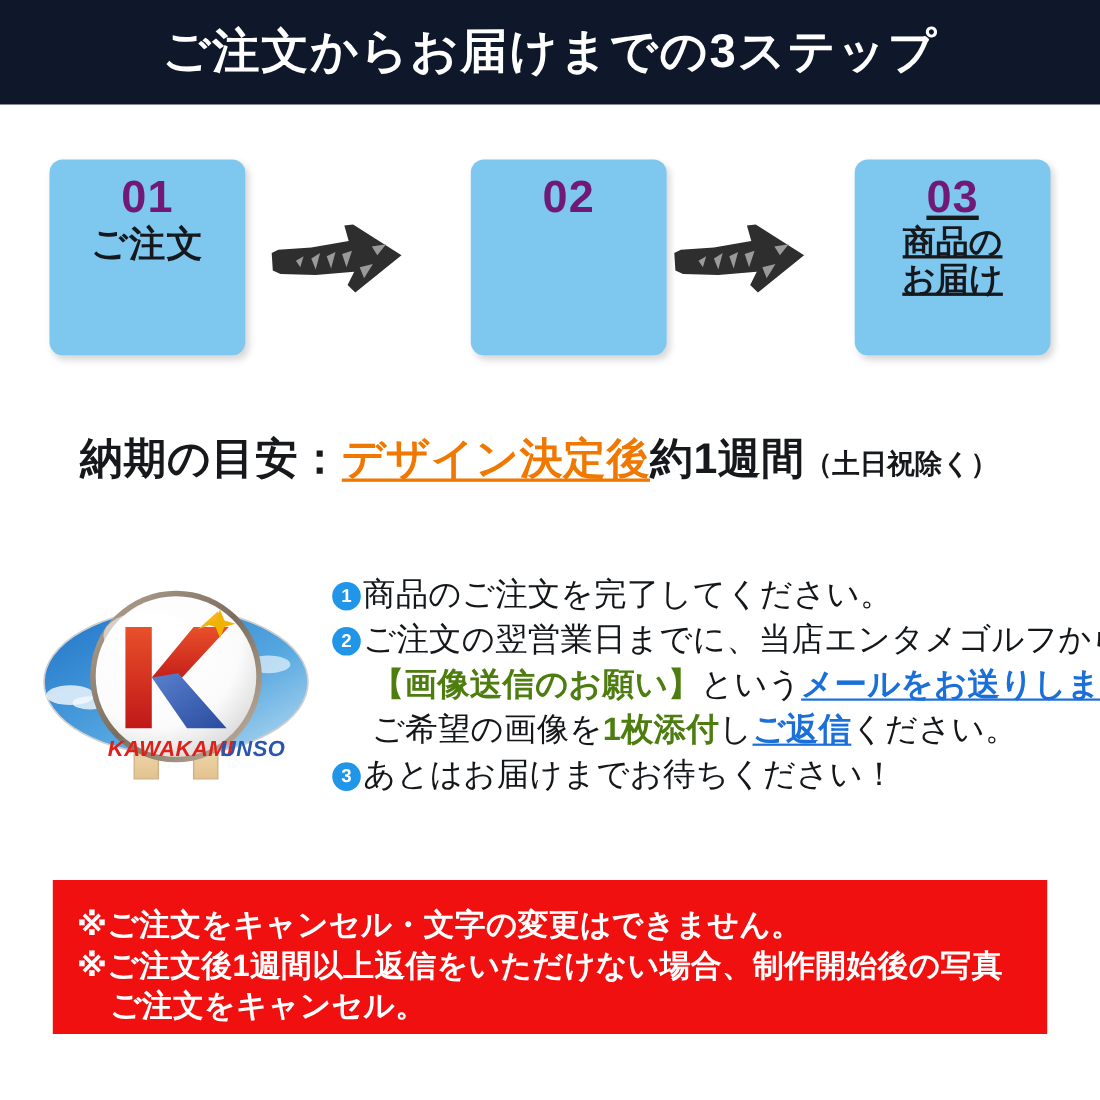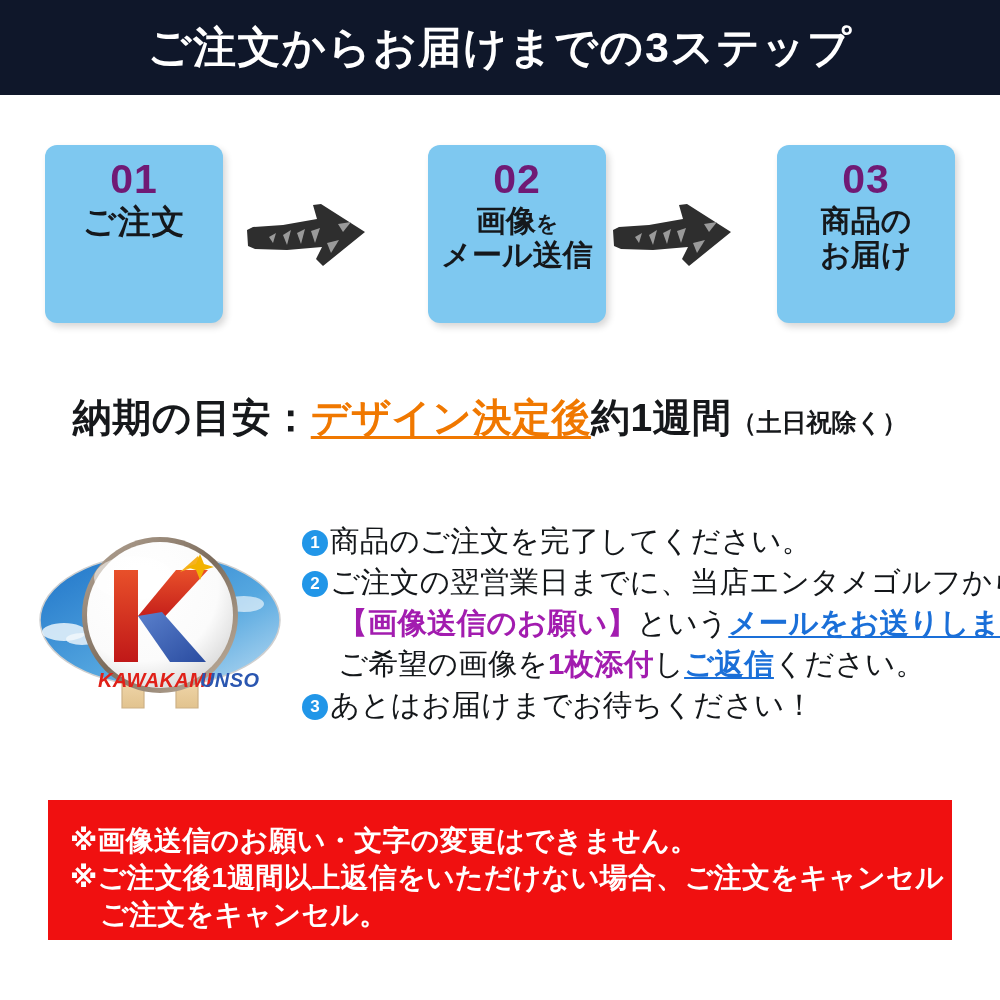--- a/index.html
+++ b/index.html
@@ -53,21 +53,21 @@
     border-radius: 12px;
     box-shadow: 3px 4px 7px rgba(0,0,0,0.16);
     display: flex;
     flex-direction: column;
     align-items: center;
     box-sizing: border-box;
     padding-top: 14px;
   }
   .step-box[data-step="1"] { left: 0px; }
   .step-box[data-step="2"] { left: 366px; margin-left: 17px; }
-  .step-box[data-step="3"] { left: 732px; }
+  .step-box[data-step="3"] { left: 732px; text-decoration: underline; }
 
   .step-number {
     color: #701a75;
     font-size: 41px;
     font-weight: 700;
     letter-spacing: 1px;
     line-height: 1;
     margin-bottom: 4px;
   }
   .step-label {
@@ -155,21 +155,21 @@
     border-radius: 50%;
     background: #2196e8;
     color: #ffffff;
     font-size: 17px;
     font-weight: 700;
     text-align: center;
     line-height: 26px;
     vertical-align: 3px;
     margin-right: 2px;
   }
-  .t-orange { color: #a21caf; font-weight: 700; }
+  .t-orange { color: #4d7c0f; font-weight: 700; }
   .t-blue {
     color: #1a6fd8;
     font-weight: 700;
     text-decoration: underline;
     text-decoration-thickness: 2px;
     text-underline-offset: 3px;
   }
 
   
   .notice {
@@ -215,24 +215,20 @@
       <path d="M40 38 L48 33 L44 48 Z" fill="#9a9a9a"></path>
       <path d="M54 36 L62 32 L58 47 Z" fill="#9a9a9a"></path>
       <path d="M68 34 L77 31 L72 46 Z" fill="#9a9a9a"></path>
       <path d="M84 46 L96 43 L88 56 Z" fill="#9a9a9a"></path>
       <path d="M95 27 L108 25 L100 35 Z" fill="#9a9a9a"></path>
     </svg>
   </div>
 
   <div class="step-box" data-step="2">
     <div class="step-number">02</div>
-    <div class="step-label">
-      <span class="step-line"><span>画像</span><span class="particle-small">を</span></span>
-      <span class="step-line">メール送信</span>
-    </div>
   </div>
 
   <div class="arrow-wrap" data-arrow="2">
     <svg viewBox="0 0 130 80" xmlns="http://www.w3.org/2000/svg" aria-hidden="true">
       <path d="M4 33 L10 30 L40 28 L74 22 L70 8 L78 7 L122 35 L80 69 L73 62 L79 50 L44 53 L12 52 L5 49 Z" fill="#2e2e2e"></path>
       <path d="M26 40 L33 36 L30 46 Z" fill="#9a9a9a"></path>
       <path d="M40 38 L48 33 L44 48 Z" fill="#9a9a9a"></path>
       <path d="M54 36 L62 32 L58 47 Z" fill="#9a9a9a"></path>
       <path d="M68 34 L77 31 L72 46 Z" fill="#9a9a9a"></path>
       <path d="M84 46 L96 43 L88 56 Z" fill="#9a9a9a"></path>
@@ -331,16 +327,16 @@
 
   <span class="ins-line indented"><span>ご希望の画像を</span><span class="t-orange">1枚添付</span><span>し</span><span class="t-blue">ご返信</span><span>ください。</span></span>
 
   <span class="ins-line">
     <span class="circle-num">3</span><span>あとはお届けまでお待ちください！</span>
   </span>
 
 </div>
 
 <div class="notice">
-  <span class="notice-line">※画像送信のお願い・文字の変更はできません。</span>
-  <span class="notice-line">※ご注文後1週間以上返信をいただけない場合、ご注文をキャンセル</span>
+  <span class="notice-line">※ご注文をキャンセル・文字の変更はできません。</span>
+  <span class="notice-line">※ご注文後1週間以上返信をいただけない場合、制作開始後の写真</span>
   <span class="notice-line indented">ご注文をキャンセル。</span>
 </div>
 
 </body></html>

